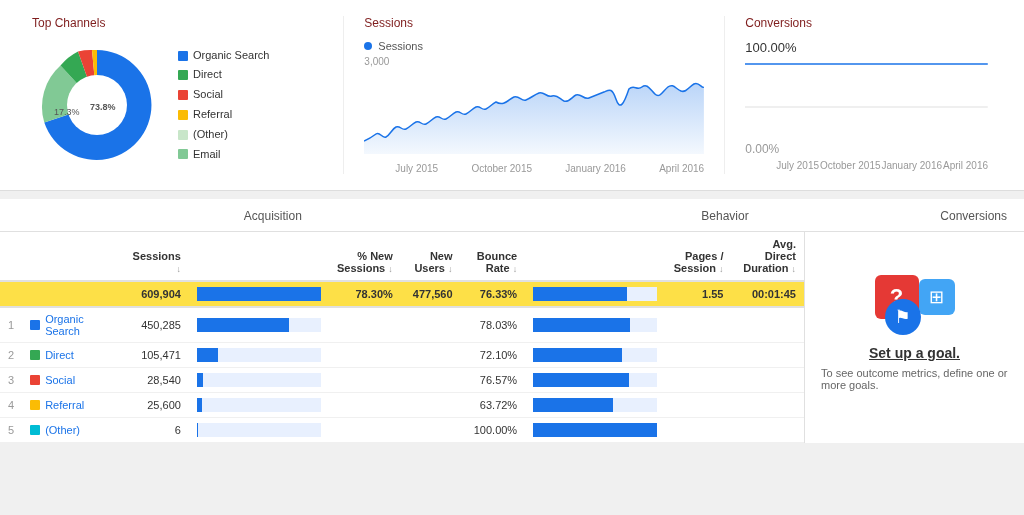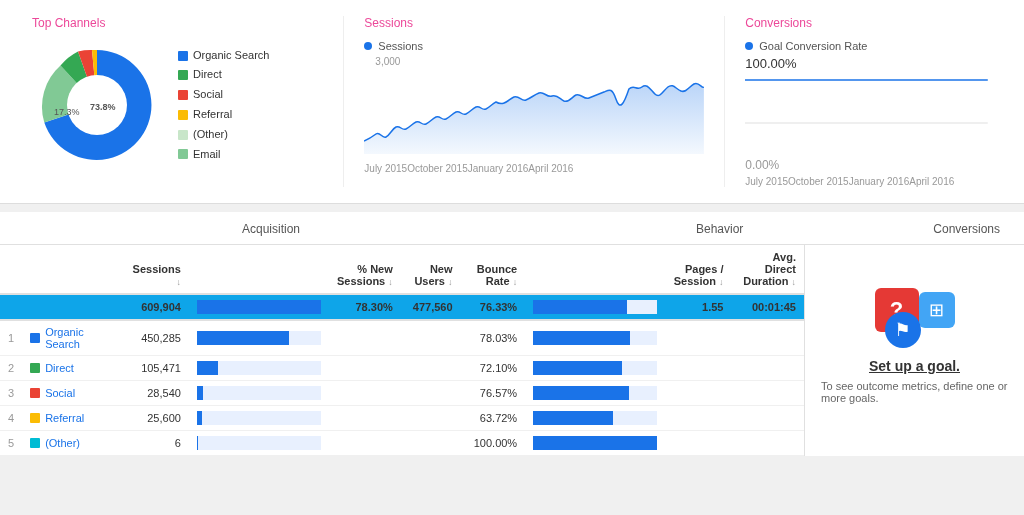--- a/index.html
+++ b/index.html
@@ -15,21 +15,21 @@
 
     .card {
       flex: 1;
       padding: 0 20px;
       border-right: 1px solid #eee;
     }
     .card:last-child { border-right: none; }
 
     .card-title {
       font-size: 12px;
-      color: #ec4899;
+      color: #7f1d1d;
       margin-bottom: 10px;
       font-weight: normal;
     }
 
     
     .pie-section {
       display: flex;
       align-items: center;
       gap: 16px;
     }
@@ -67,51 +67,51 @@
       font-size: 11px;
       color: #555;
     }
     .metric-dot {
       width: 8px; height: 8px; border-radius: 50%;
     }
     .chart-y-label {
       font-size: 10px;
       color: #999;
       margin-bottom: 2px;
-      margin-left: 11px;
     }
     .chart-area {
       position: relative;
       height: 90px;
       background: #fff;
     }
     .chart-x-labels {
       display: flex;
-      justify-content: flex-start;
+      justify-content: space-between;
       font-size: 10px;
       color: #999;
       margin-top: 4px;
+      margin-left: 31px;
     }
 
     
     .conversions-card { flex: 1; }
     .big-number { font-size: 13px; color: #333; margin-bottom: 4px; }
     .small-number { font-size: 12px; color: #999; margin-top: 30px; }
 
     
     .bottom-section {
       background: #fff;
       margin-top: 8px;
       padding: 0;
     }
 
     .bottom-header {
       display: flex;
       border-bottom: 1px solid #e0e0e0;
-      padding: 10px 24px 0 16px;
+      padding: 10px 17px 0 16px;
     }
 
     .section-label {
       font-size: 12px;
       color: #555;
       padding-bottom: 8px;
       flex: 1;
       text-align: center;
     }
 
@@ -170,21 +170,21 @@
     }
 
     .row-num {
       color: #999;
       width: 20px;
       text-align: right;
     }
 
     .total-row td {
       font-weight: bold;
-      background: #0ea5e9;
+      background: #fde047;
       border-bottom: 2px solid #e0e0e0;
     }
     .conv-icons {
       position: relative;
       width: 80px;
       height: 60px;
       margin-bottom: 10px;
     }
     .icon-question {
       width: 44px; height: 44px;
@@ -346,24 +346,20 @@
     <div class="chart-x-labels">
       <span>July 2015</span>
       <span>October 2015</span>
       <span>January 2016</span>
       <span>April 2016</span>
     </div>
   </div>
 
   <div class="card conversions-card">
     <div class="card-title">Conversions</div>
-    <div class="metric-label">
-      <div class="metric-dot" style="background:#1a73e8;"></div>
-      <span>Goal Conversion Rate</span>
-    </div>
     <div class="big-number">100.00%</div>
     
     <svg width="100%" height="50" viewBox="0 0 200 50" preserveAspectRatio="none">
       <line x1="0" y1="48" x2="200" y2="48" stroke="#e0e0e0" stroke-width="1"></line>
       <line x1="0" y1="5" x2="200" y2="5" stroke="#1a73e8" stroke-width="1.5"></line>
     </svg>
     <div class="small-number">0.00%</div>
     <div class="chart-x-labels">
       <span>July 2015</span>
       <span>October 2015</span>

